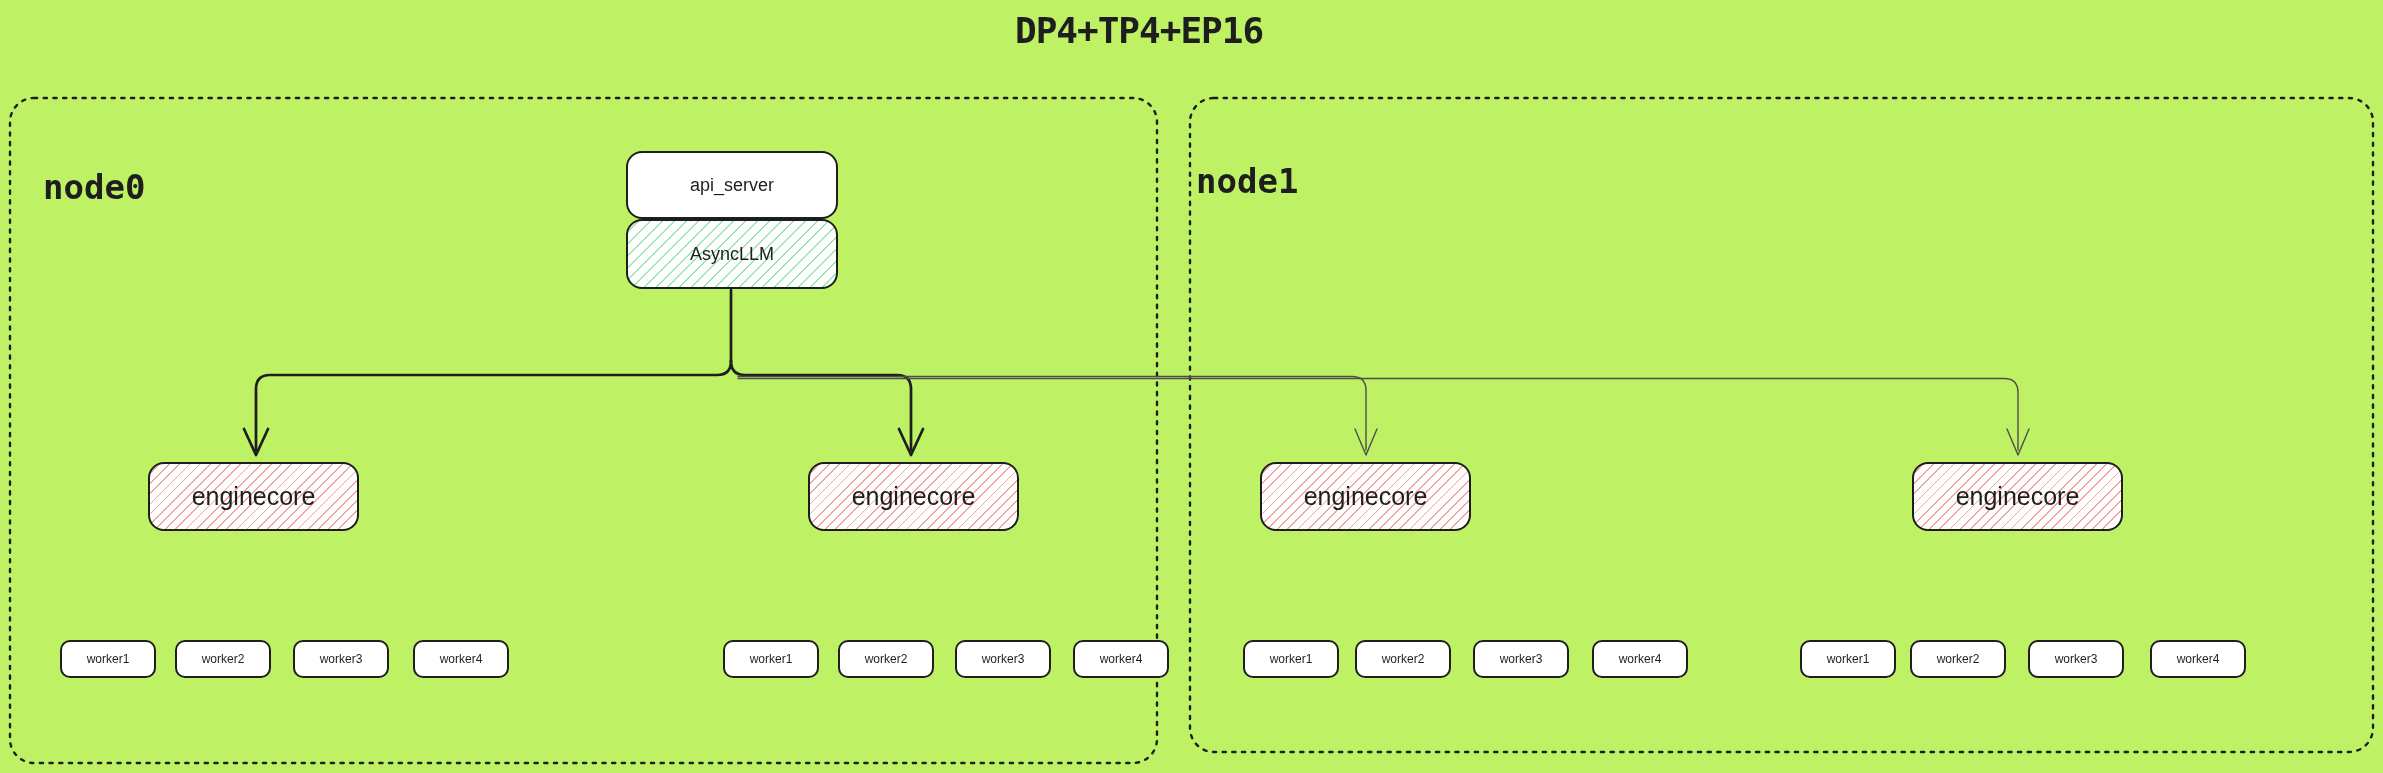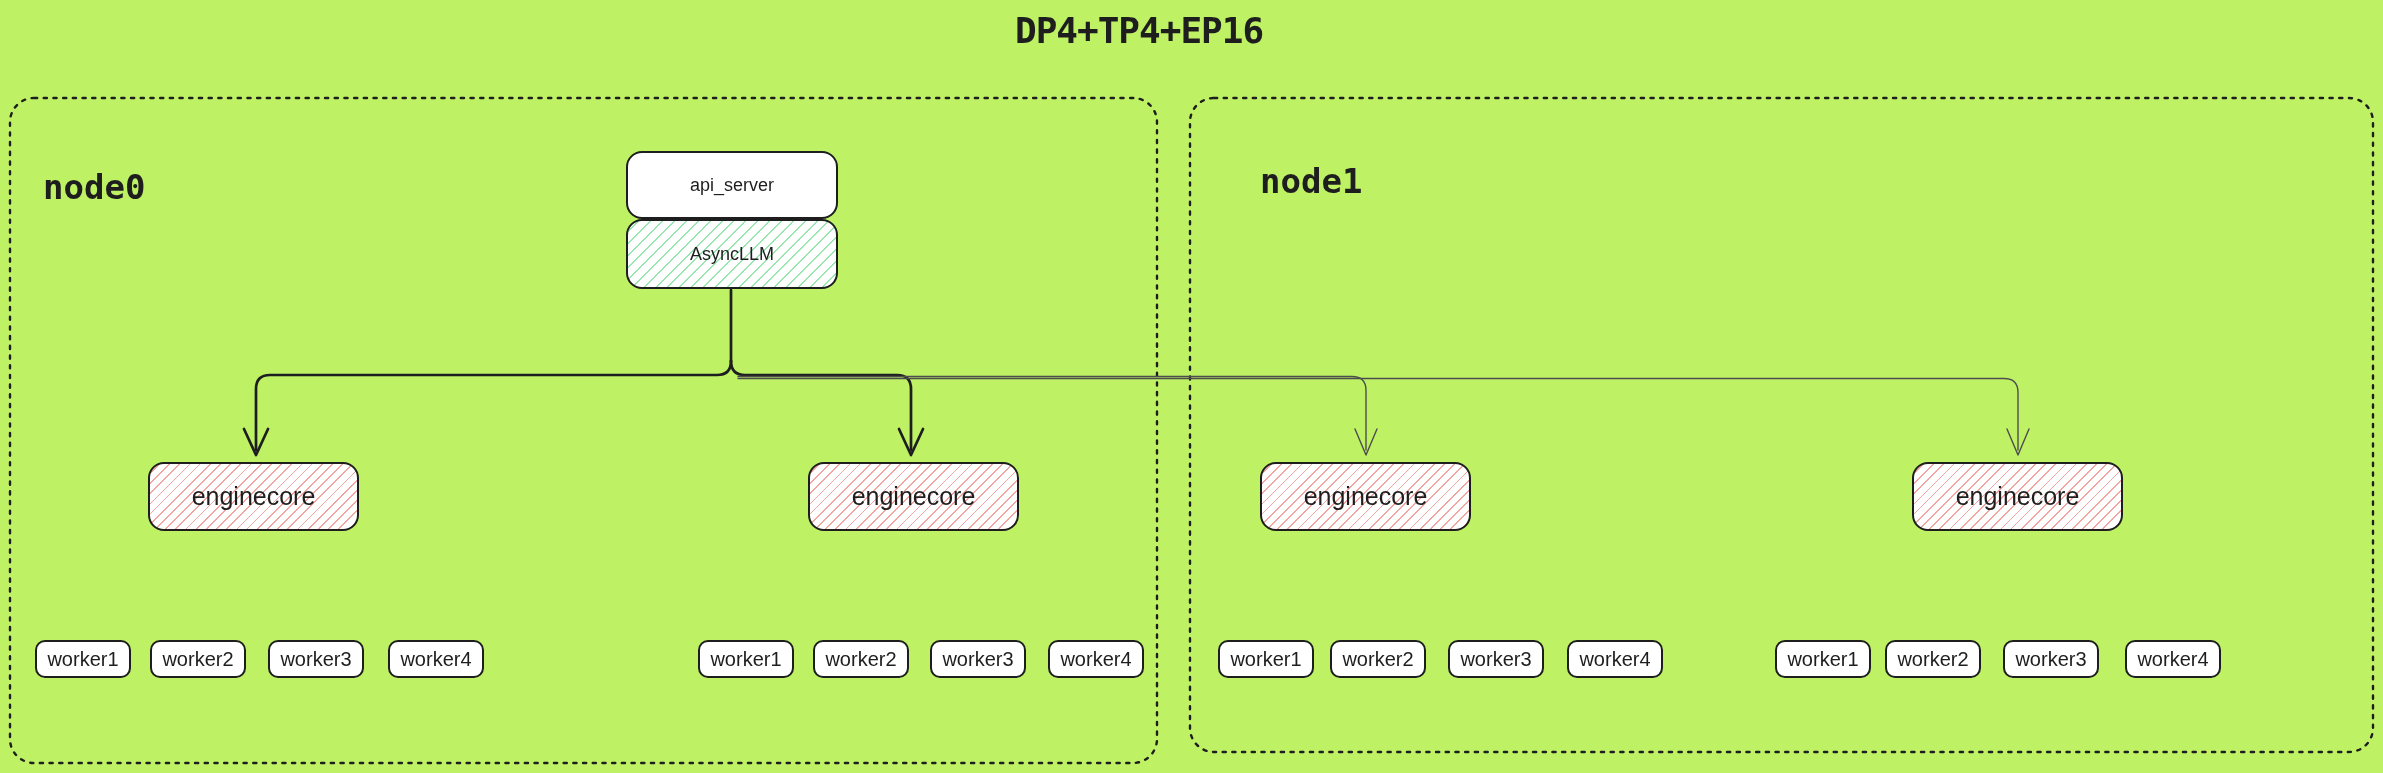--- a/index.html
+++ b/index.html
@@ -51,23 +51,24 @@
       var(--red-hatch,#f2a6a2) 6px, var(--red-hatch,#f2a6a2) 7.2px);
   }
   .worker{
     position:absolute;
     box-sizing:border-box;
     width:96px;height:38px;
     border:2px solid var(--stroke,#1e1e1e);
     border-radius:10px;
     background:#ffffff;
     display:flex;align-items:center;justify-content:center;
-    font-size:20px;
+    font-size:12px;
     color:var(--stroke,#1e1e1e);
     white-space:nowrap;
+    margin-left:25px;
   }
   svg.connector-layer{position:absolute;left:0;top:0;}
   .node-rect{fill:none;stroke:var(--stroke,#1e1e1e);stroke-width:2.4;stroke-dasharray:3.2 6.5;stroke-linecap:round;}
   .c-bold{fill:none;stroke:var(--stroke,#1e1e1e);stroke-width:2.7;stroke-linecap:round;stroke-linejoin:round;}
   .c-thin{fill:none;stroke:var(--thin-arrow,#4d4d4d);stroke-width:1.4;stroke-linecap:round;stroke-linejoin:round;}
 </style>
 </head>
 <body>
 
 <div class="canvas">
@@ -88,21 +89,21 @@
     <path class="c-bold" d="M 899 429 L 911 455 L 923 429"></path>
 
     <path class="c-thin" d="M 738 376.5 L 1352 376.5 Q 1366 376.5 1366 390.5 L 1366 450"></path>
     <path class="c-thin" d="M 1355 429 L 1366 455 L 1377 429"></path>
 
     <path class="c-thin" d="M 738 378.5 L 2004 378.5 Q 2018 378.5 2018 392.5 L 2018 450"></path>
     <path class="c-thin" d="M 2007 429 L 2018 455 L 2029 429"></path>
   </svg>
 
   <div class="node-label" style="left:43px;top:128px;">node0</div>
-  <div class="node-label" style="left:1260px;top:122px;">node1</div>
+  <div class="node-label" style="left:1196px;top:122px;">node1</div>
 
   <div class="box hatch-green" style="left:626px;top:219px;width:212px;height:70px;font-size:18px;">AsyncLLM</div>
   <div class="box" style="left:626px;top:151px;width:212px;height:68px;font-size:18px;">api_server</div>
 
   <div class="box hatch-red" style="left:148px;top:462px;width:211px;height:69px;">enginecore</div>
   <div class="box hatch-red" style="left:808px;top:462px;width:211px;height:69px;">enginecore</div>
   <div class="box hatch-red" style="left:1260px;top:462px;width:211px;height:69px;">enginecore</div>
   <div class="box hatch-red" style="left:1912px;top:462px;width:211px;height:69px;">enginecore</div>
 
   <div class="worker" style="left:35px;top:640px;">worker1</div>

